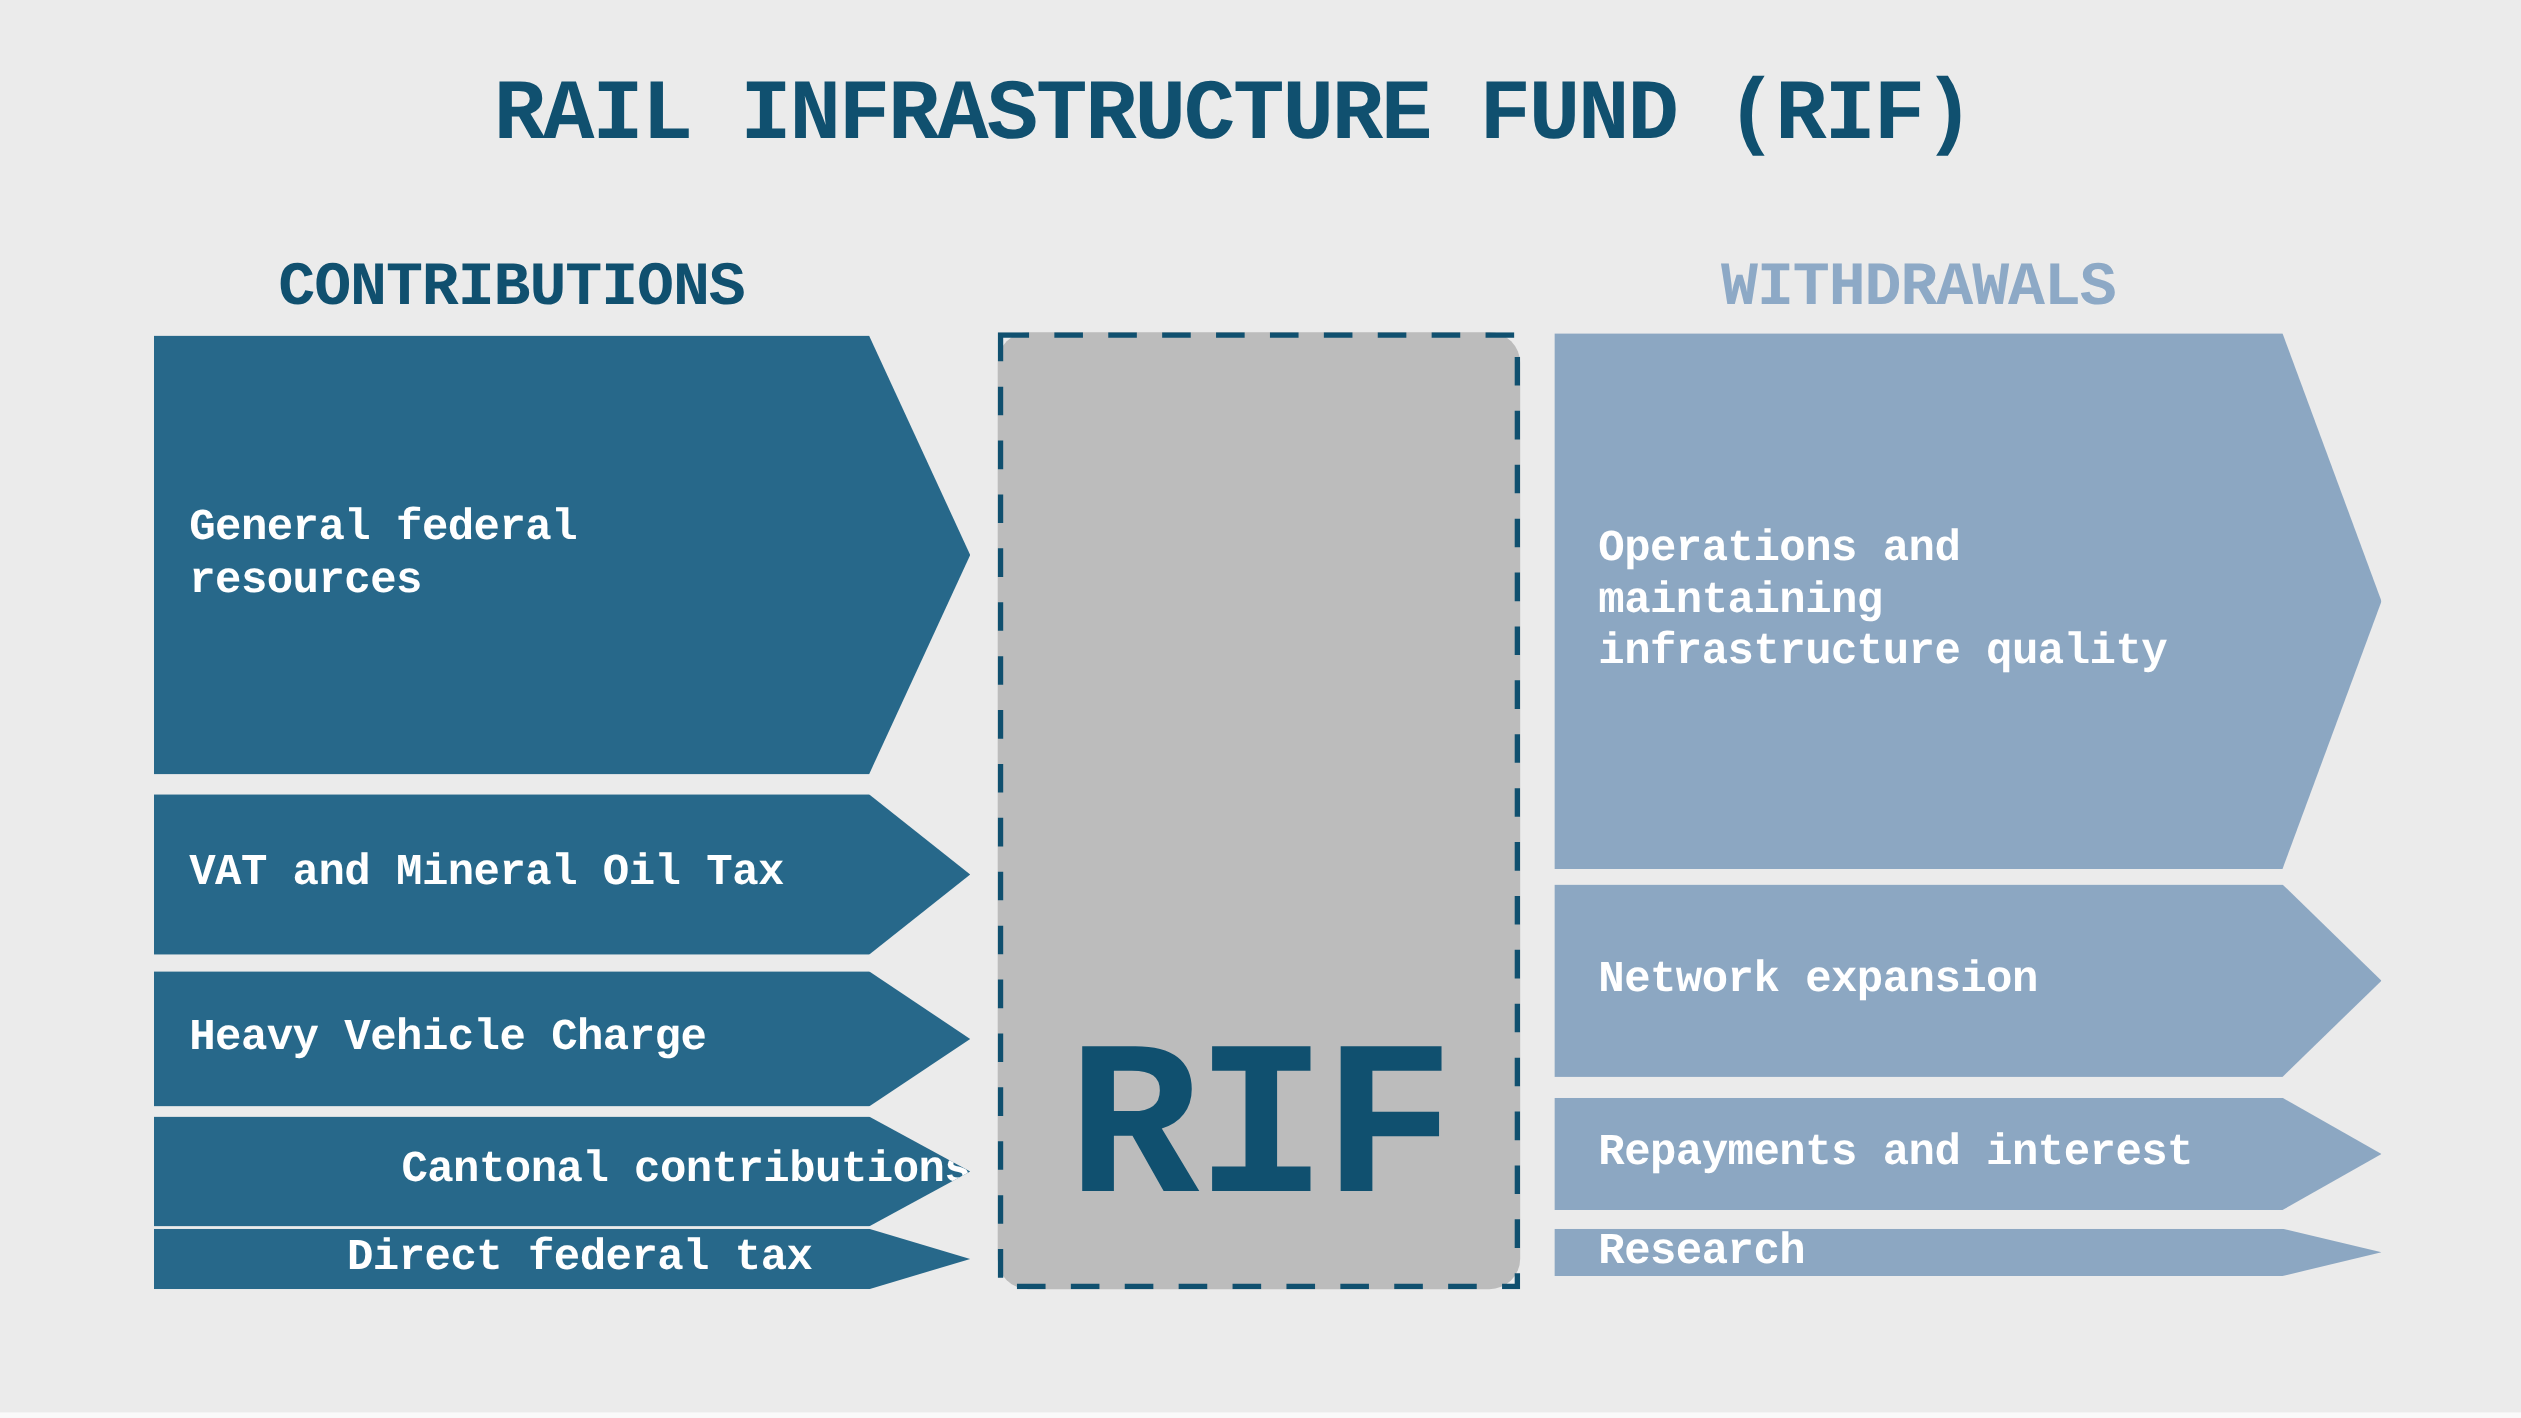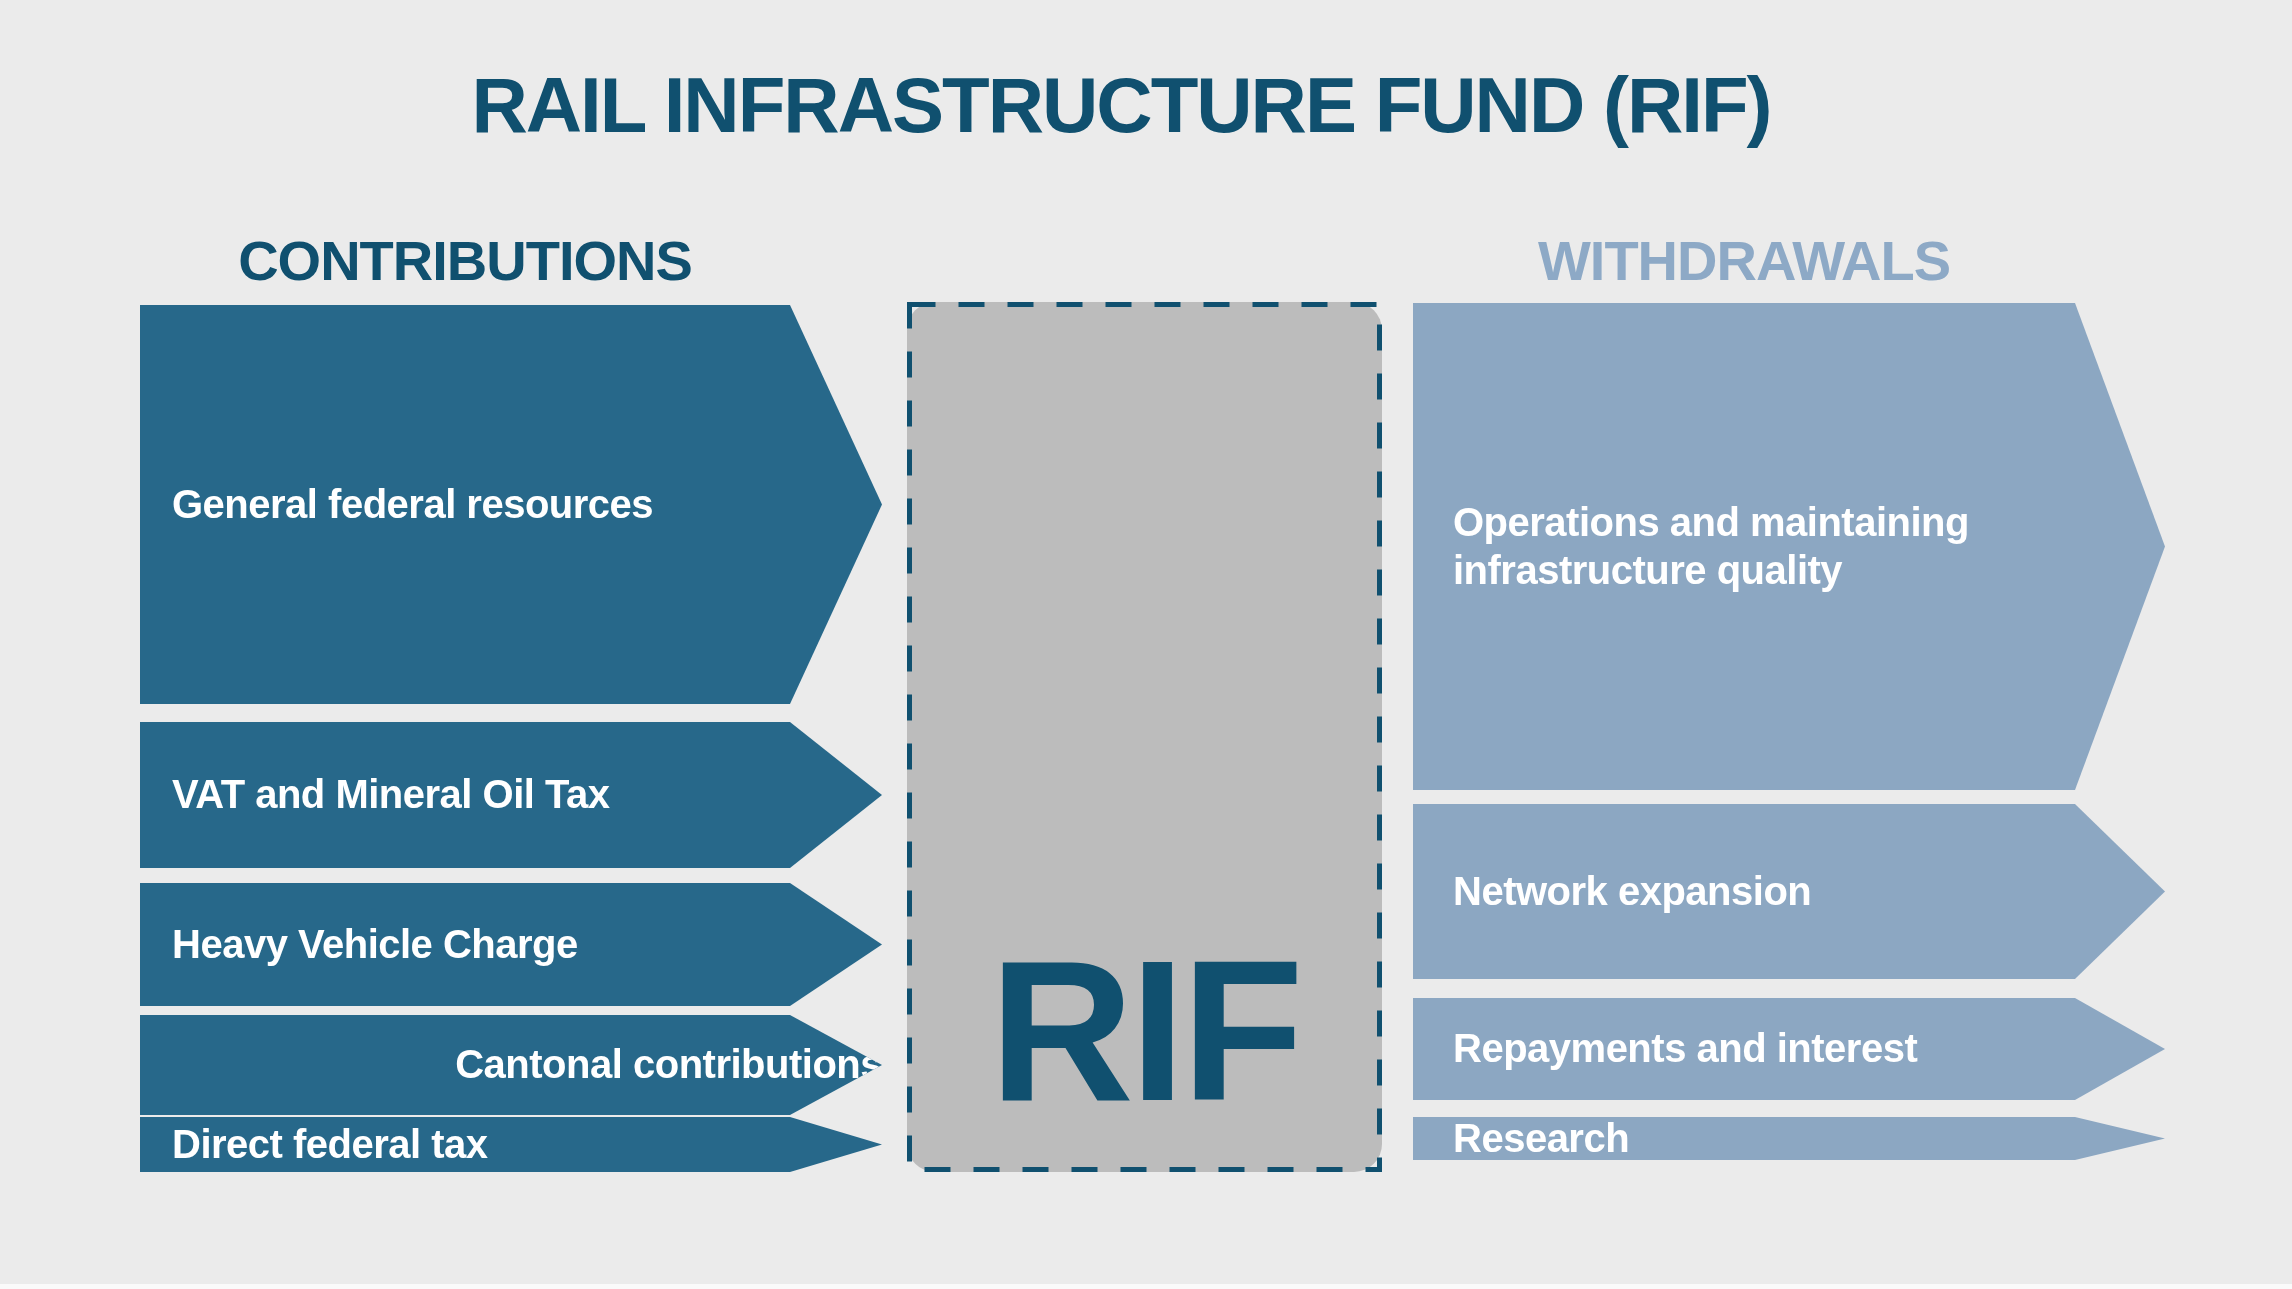--- a/index.html
+++ b/index.html
@@ -1,21 +1,21 @@
 <!DOCTYPE html>
 <html style="--background: #ebebeb; --title-text: #10506f; --heading-dark: #10506f; --heading-light: #8da9c6; --contribution-arrow: #27688a; --withdrawal-arrow: #8ca7c2; --arrow-text: #ffffff; --fund-box-fill: #bcbcbc; --fund-box-border: #10506f; --rif-text: #10506f;"><head>
 <meta charset="utf-8">
 <style>
   html,body{margin:0;padding:0;background:#fff;}
   .stage{
     position:relative;
     width:2292px;height:1289px;
     overflow:hidden;
     background:var(--background,#ebebeb);
-    font-family:Liberation Sans, sans-serif;
+    font-family:Liberation Mono, monospace;
     font-weight:bold;
   }
   .main-title{
     position:absolute;top:66px;left:0;width:2242px;
     text-align:center;
     font-size:78px;line-height:1;letter-spacing:-2px;
     color:var(--title-text,#10506f);
     white-space:nowrap;
   }
   .col-heading{
@@ -93,21 +93,21 @@
   </div>
   <div class="arrow c" style="top:722px;height:146px;text-align:right;">
     <div class="arrow-label">VAT and Mineral Oil Tax</div>
   </div>
   <div class="arrow c" style="top:883px;height:123px;">
     <div class="arrow-label">Heavy Vehicle Charge</div>
   </div>
   <div class="arrow c" style="top:1015px;height:100px;justify-content:flex-end;">
     <div class="arrow-label">Cantonal contributions</div>
   </div>
-  <div class="arrow c" style="top:1117px;height:55px;">
+  <div class="arrow c" style="top:1117px;height:55px;justify-content:center;">
     <div class="arrow-label">Direct federal tax</div>
   </div>
 
   <div class="arrow w" style="top:303px;height:487px;">
     <div class="arrow-label">Operations and maintaining infrastructure quality</div>
   </div>
   <div class="arrow w" style="top:804px;height:175px;">
     <div class="arrow-label">Network expansion</div>
   </div>
   <div class="arrow w" style="top:998px;height:102px;">

